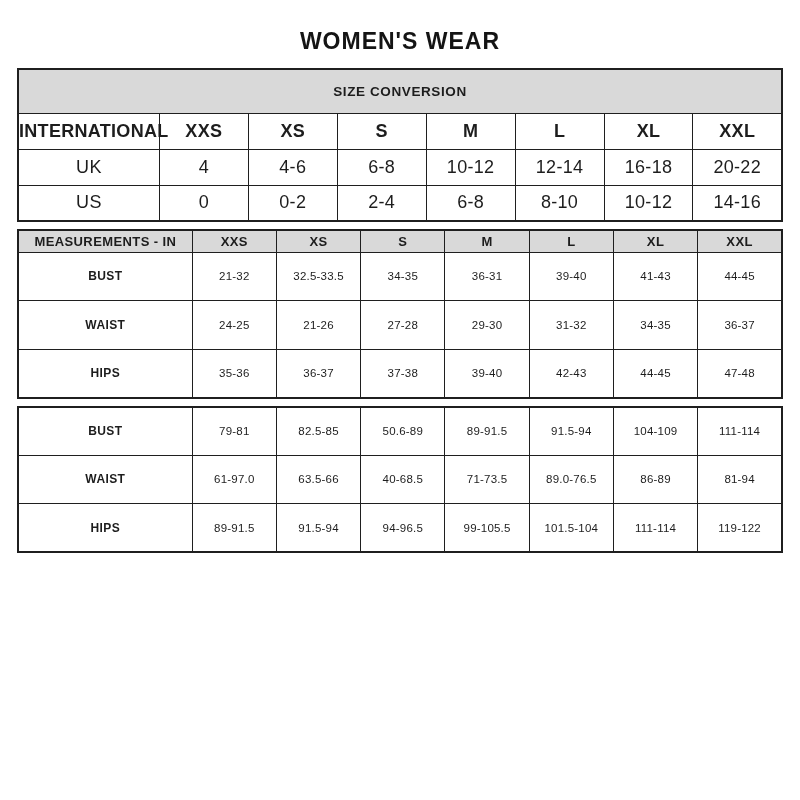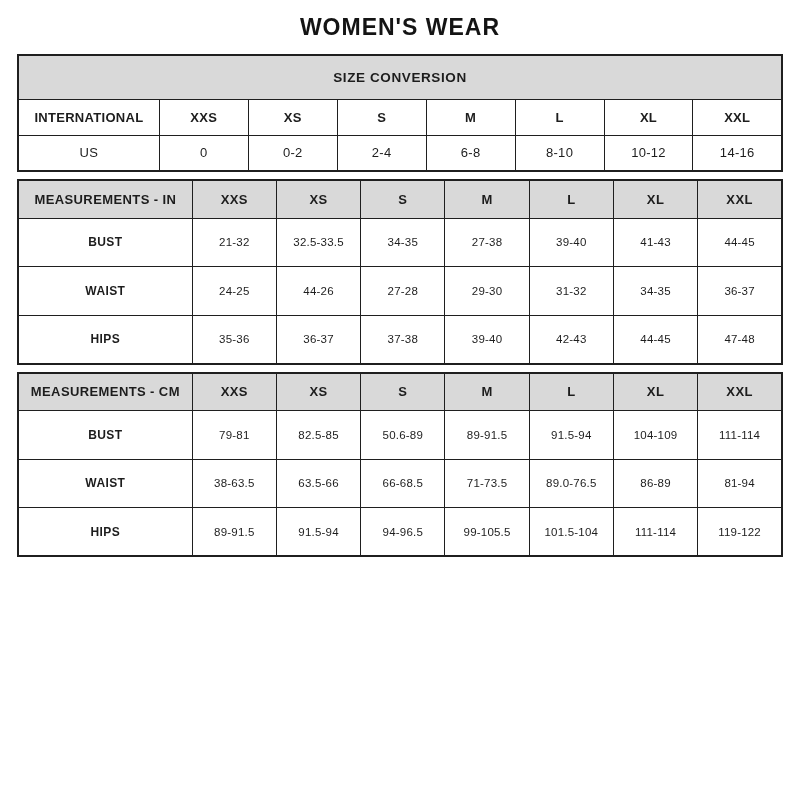--- a/index.html
+++ b/index.html
@@ -11,49 +11,49 @@
     height: 800px;
     overflow: hidden;
   }
   .sheet { width: 800px; height: 800px; padding: 10px 17px 5px 17px; }
   .title {
     text-align: center;
     font-size: 23px;
     font-weight: 700;
     letter-spacing: 1px;
     color: #141414;
-    margin-top: 4px;
+    margin-top: 18px;
     margin-bottom: 13px;
   }
   table.tbl {
     width: 100%;
     border-collapse: collapse;
     table-layout: fixed;
     border: 2.5px solid #1f1f1f;
     margin-bottom: 7px;
   }
   table.tbl td {
     border: 1.5px solid #1f1f1f;
     text-align: center;
     vertical-align: middle;
   }
   
-  .tbl-conversion td { height: 36px; font-size: 13px; letter-spacing: 0.3px; }
+  .tbl-conversion td { height: 36px; font-size: 18px; letter-spacing: 0.3px; }
   .tbl-conversion td.band {
     height: 44px;
     background: #d9d9d9;
     font-weight: 700;
     font-size: 13.5px;
     letter-spacing: 0.6px;
   }
   .tbl-conversion tr.col-head td { font-weight: 700; }
   
   .tbl-meas td { height: 48.5px; font-size: 11.5px; letter-spacing: 0.2px; }
   .tbl-meas tr.col-head td {
-    height: 38px;
+    height: 22px;
     background: #d9d9d9;
     font-weight: 700;
     font-size: 13px;
     letter-spacing: 0.4px;
   }
   .tbl-meas td.row-label { font-weight: 700; font-size: 12px; letter-spacing: 0.4px; }
 </style>
 </head>
 <body>
 
@@ -80,20 +80,30 @@
           <td>INTERNATIONAL</td>
           <td>XXS</td>
           <td>XS</td>
           <td>S</td>
           <td>M</td>
           <td>L</td>
           <td>XL</td>
           <td>XXL</td>
         </tr>
         <tr>
+          <td class="row-label">UK</td>
+          <td>4</td>
+          <td>4-6</td>
+          <td>6-8</td>
+          <td>10-12</td>
+          <td>12-14</td>
+          <td>16-18</td>
+          <td>20-22</td>
+        </tr>
+        <tr>
           <td class="row-label">US</td>
           <td>0</td>
           <td>0-2</td>
           <td>2-4</td>
           <td>6-8</td>
           <td>8-10</td>
           <td>10-12</td>
           <td>14-16</td>
         </tr>
       </tbody>
@@ -119,29 +129,29 @@
           <td>M</td>
           <td>L</td>
           <td>XL</td>
           <td>XXL</td>
         </tr>
         <tr>
           <td class="row-label">BUST</td>
           <td>21-32</td>
           <td>32.5-33.5</td>
           <td>34-35</td>
-          <td>27-38</td>
+          <td>36-31</td>
           <td>39-40</td>
           <td>41-43</td>
           <td>44-45</td>
         </tr>
         <tr>
           <td class="row-label">WAIST</td>
           <td>24-25</td>
-          <td>44-26</td>
+          <td>21-26</td>
           <td>27-28</td>
           <td>29-30</td>
           <td>31-32</td>
           <td>34-35</td>
           <td>36-37</td>
         </tr>
         <tr>
           <td class="row-label">HIPS</td>
           <td>35-36</td>
           <td>36-37</td>
@@ -159,45 +169,35 @@
       <col style="width:22.8%">
       <col style="width:11.028%">
         <col style="width:11.028%">
         <col style="width:11.028%">
       <col style="width:11.028%">
         <col style="width:11.028%">
         <col style="width:11.028%">
         <col style="width:11.028%">
     </colgroup>
     <tbody id="cm-body">
-        <tr class="col-head">
-          <td>MEASUREMENTS - CM</td>
-          <td>XXS</td>
-          <td>XS</td>
-          <td>S</td>
-          <td>M</td>
-          <td>L</td>
-          <td>XL</td>
-          <td>XXL</td>
-        </tr>
         <tr>
           <td class="row-label">BUST</td>
           <td>79-81</td>
           <td>82.5-85</td>
           <td>50.6-89</td>
           <td>89-91.5</td>
           <td>91.5-94</td>
           <td>104-109</td>
           <td>111-114</td>
         </tr>
         <tr>
           <td class="row-label">WAIST</td>
-          <td>38-63.5</td>
+          <td>61-97.0</td>
           <td>63.5-66</td>
-          <td>66-68.5</td>
+          <td>40-68.5</td>
           <td>71-73.5</td>
           <td>89.0-76.5</td>
           <td>86-89</td>
           <td>81-94</td>
         </tr>
         <tr>
           <td class="row-label">HIPS</td>
           <td>89-91.5</td>
           <td>91.5-94</td>
           <td>94-96.5</td>

